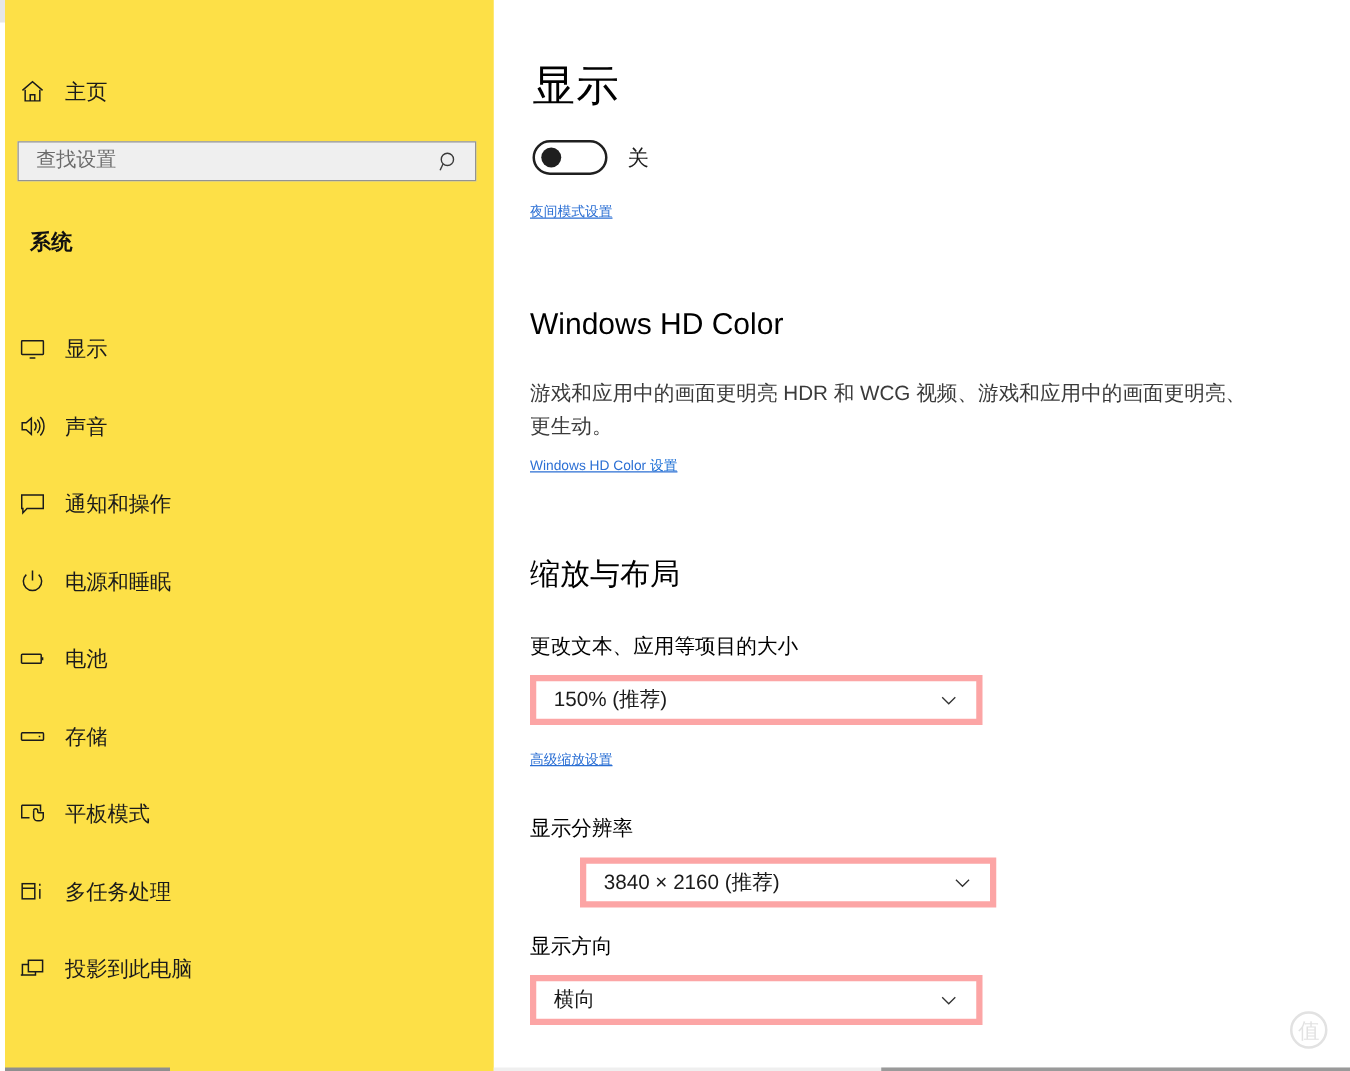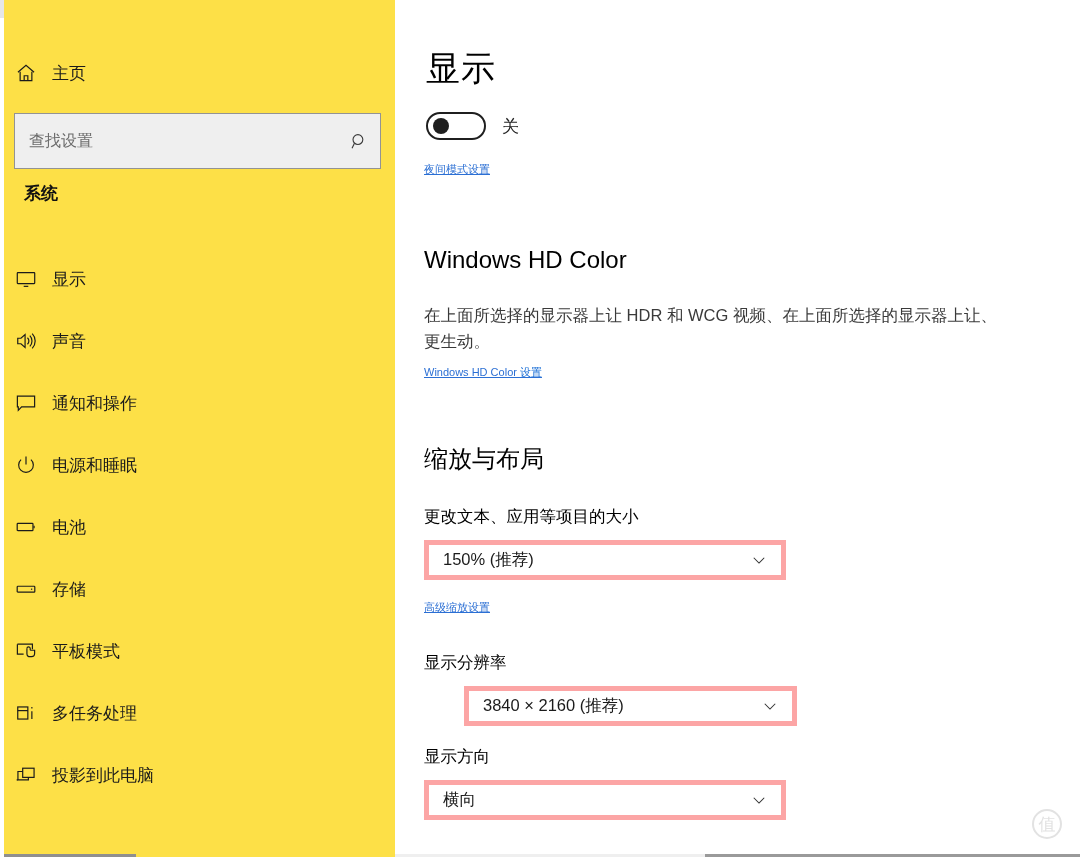--- a/index.html
+++ b/index.html
@@ -36,21 +36,21 @@
   .home-row {
     position: absolute; left: 0; top: 52px;
     width: 395px; height: 42px;
     display: flex; align-items: center;
   }
   .home-row .ic { width: 44px; display: flex; justify-content: center; align-items: center; }
   .home-row .lbl { font-size: 17px; color: #1b1b1b; margin-left: 4px; }
 
   .search-wrap {
     position: absolute; left: 10px; top: 113px;
-    width: 367px; height: 56px;
+    width: 367px; height: 32px;
     background: #efefef;
     border: 1px solid #939393;
     display: flex; align-items: center;
   }
   .search-input {
     flex: 1; border: none; outline: none; background: transparent;
     font-family: inherit; font-size: 16px; color: #1b1b1b;
     padding: 0 8px 0 14px; height: 100%;
   }
   .search-input::placeholder { color: #6b6b6b; opacity: 1; }
@@ -321,21 +321,21 @@
     <div class="toggle-row">
       <div class="toggle">
         <span class="knob"></span>
       </div>
       <span class="toggle-label">关</span>
     </div>
 
     <a class="link ln-night">夜间模式设置</a>
 
     <div class="sec-hdcolor-title">Windows HD Color</div>
-    <div class="sec-hdcolor-desc">在上面所选择的显示器上让 HDR 和 WCG 视频、在上面所选择的显示器上让、更生动。</div>
+    <div class="sec-hdcolor-desc">游戏和应用中的画面更明亮 HDR 和 WCG 视频、游戏和应用中的画面更明亮、更生动。</div>
     <a class="link ln-hdcolor"><span>Windows HD Color </span><span class="cn">设置</span></a>
 
     <div class="sec-scale-title">缩放与布局</div>
 
     <div class="field-label lbl-scale">更改文本、应用等项目的大小</div>
     <div class="combo combo-scale">
       <span class="val">150% (推荐)</span>
       <span class="chev">
         <svg width="18" height="18" viewBox="0 0 24 24" fill="none" stroke="#333" stroke-width="1.4">
           <path d="M5 9 L12 16 L19 9"></path>

